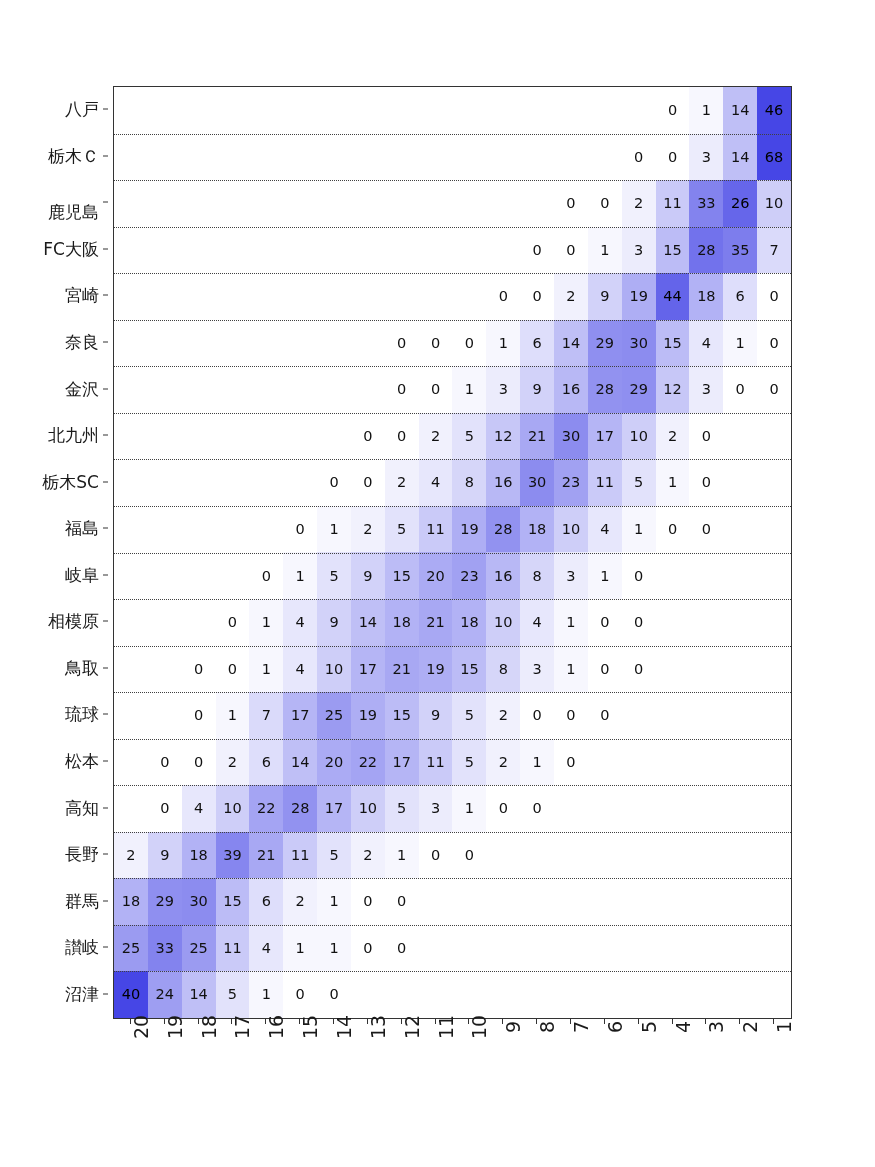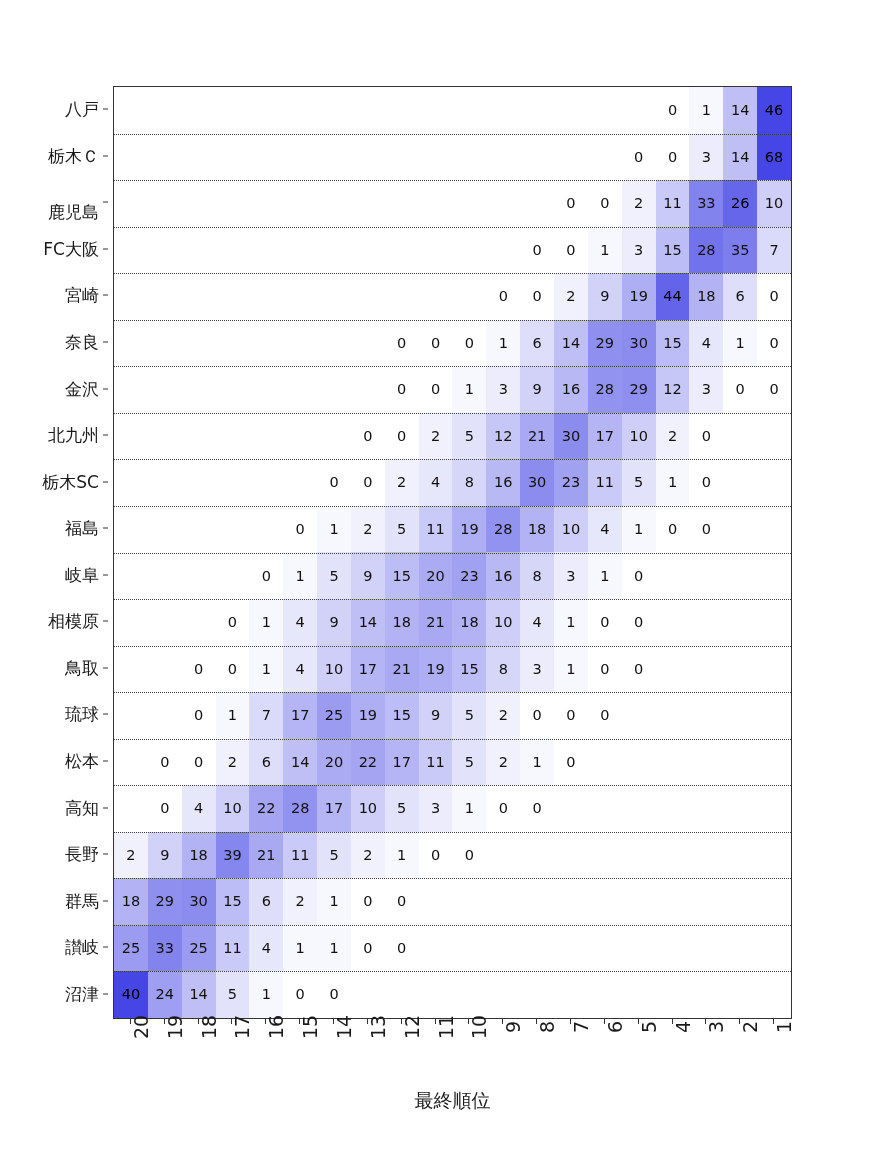--- a/index.html
+++ b/index.html
@@ -643,14 +643,13 @@
       <div class="xlabel" style="left: 524.675px;">5</div>
       <div class="xtick" style="left: 558.525px;"></div>
       <div class="xlabel" style="left: 558.525px;">4</div>
       <div class="xtick" style="left: 592.375px;"></div>
       <div class="xlabel" style="left: 592.375px;">3</div>
       <div class="xtick" style="left: 626.225px;"></div>
       <div class="xlabel" style="left: 626.225px;">2</div>
       <div class="xtick" style="left: 660.075px;"></div>
       <div class="xlabel" style="left: 660.075px;">1</div>
     </div>
-  <div class="xaxis-title">最終順位</div>
 </div>
 
 </body></html>

